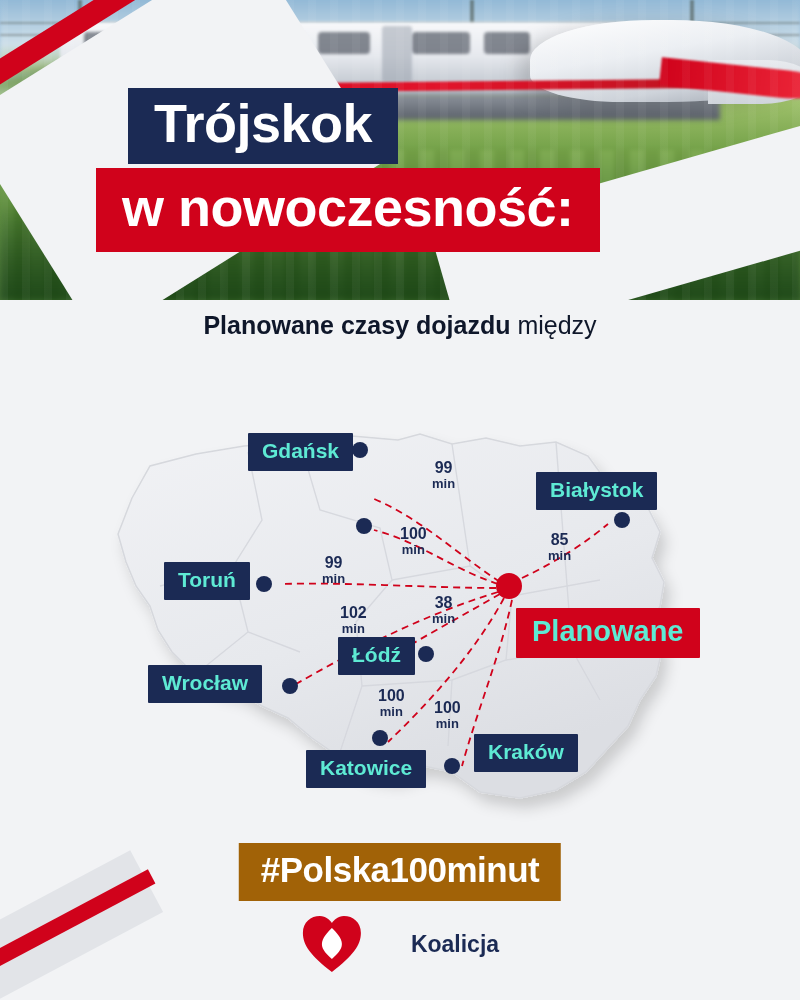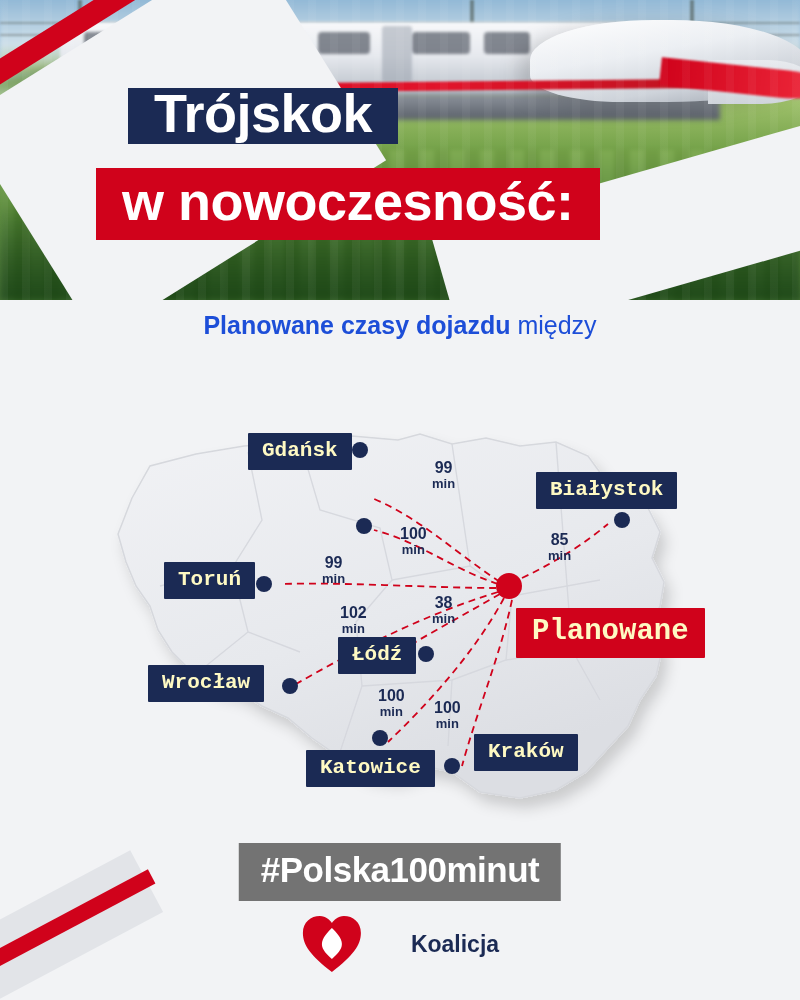--- a/index.html
+++ b/index.html
@@ -146,59 +146,58 @@
     padding: 6px 26px 12px 26px;
     color: #ffffff;
     font-weight: 700;
     letter-spacing: -0.5px;
     line-height: 1;
   }
   .title-navy {
     left: 128px; top: 88px;
     background: #1b2a54;
     font-size: 54px;
-    height: 56px;
+    height: 76px;
   }
   .title-red {
     left: 96px; top: 168px;
     background: #d0021b;
     font-size: 54px;
-    height: 72px;
+    height: 84px;
   }
 
   
   .subtitle {
     position: absolute;
     left: 0; top: 308px; width: 800px;
     text-align: center;
-    color: #1d4ed8;
+    color: #0f172a;
     font-size: 25px;
     line-height: 1.38;
   }
   .subtitle b { font-weight: 700; }
   .subtitle .light { font-weight: 400; }
 
   
   .mapwrap {
     position: absolute;
     left: 0; top: 400px;
     width: 800px; height: 440px;
   }
   .mapwrap svg { display: block; }
 
   .city {
     position: absolute;
     background: #1b2a54;
-    color: #fef9c3;
+    color: #5eead4;
     font-size: 21px;
     font-weight: 600;
     padding: 6px 14px 8px 14px;
     white-space: nowrap;
     border-radius: 1px;
-    font-family: Liberation Mono, monospace;
   }
   .city.warsaw {
     background: #d0021b;
     font-size: 29px;
     font-weight: 700;
     padding: 7px 16px 10px 16px;
   }
   .dot {
     position: absolute;
     width: 16px; height: 16px;
@@ -217,21 +216,21 @@
     line-height: 1.05;
   }
   .timebox .num { font-size: 16px; display: block; }
   .timebox .unit { font-size: 13px; display: block; }
 
   
   .hashtag {
     position: absolute;
     left: 50%; transform: translateX(-50%);
     top: 843px;
-    background: #737373;
+    background: #a16207;
     color: #fff;
     font-size: 35px;
     font-weight: 700;
     padding: 7px 22px 11px 22px;
     letter-spacing: -0.5px;
   }
 
   
   .logo {
     position: absolute;

